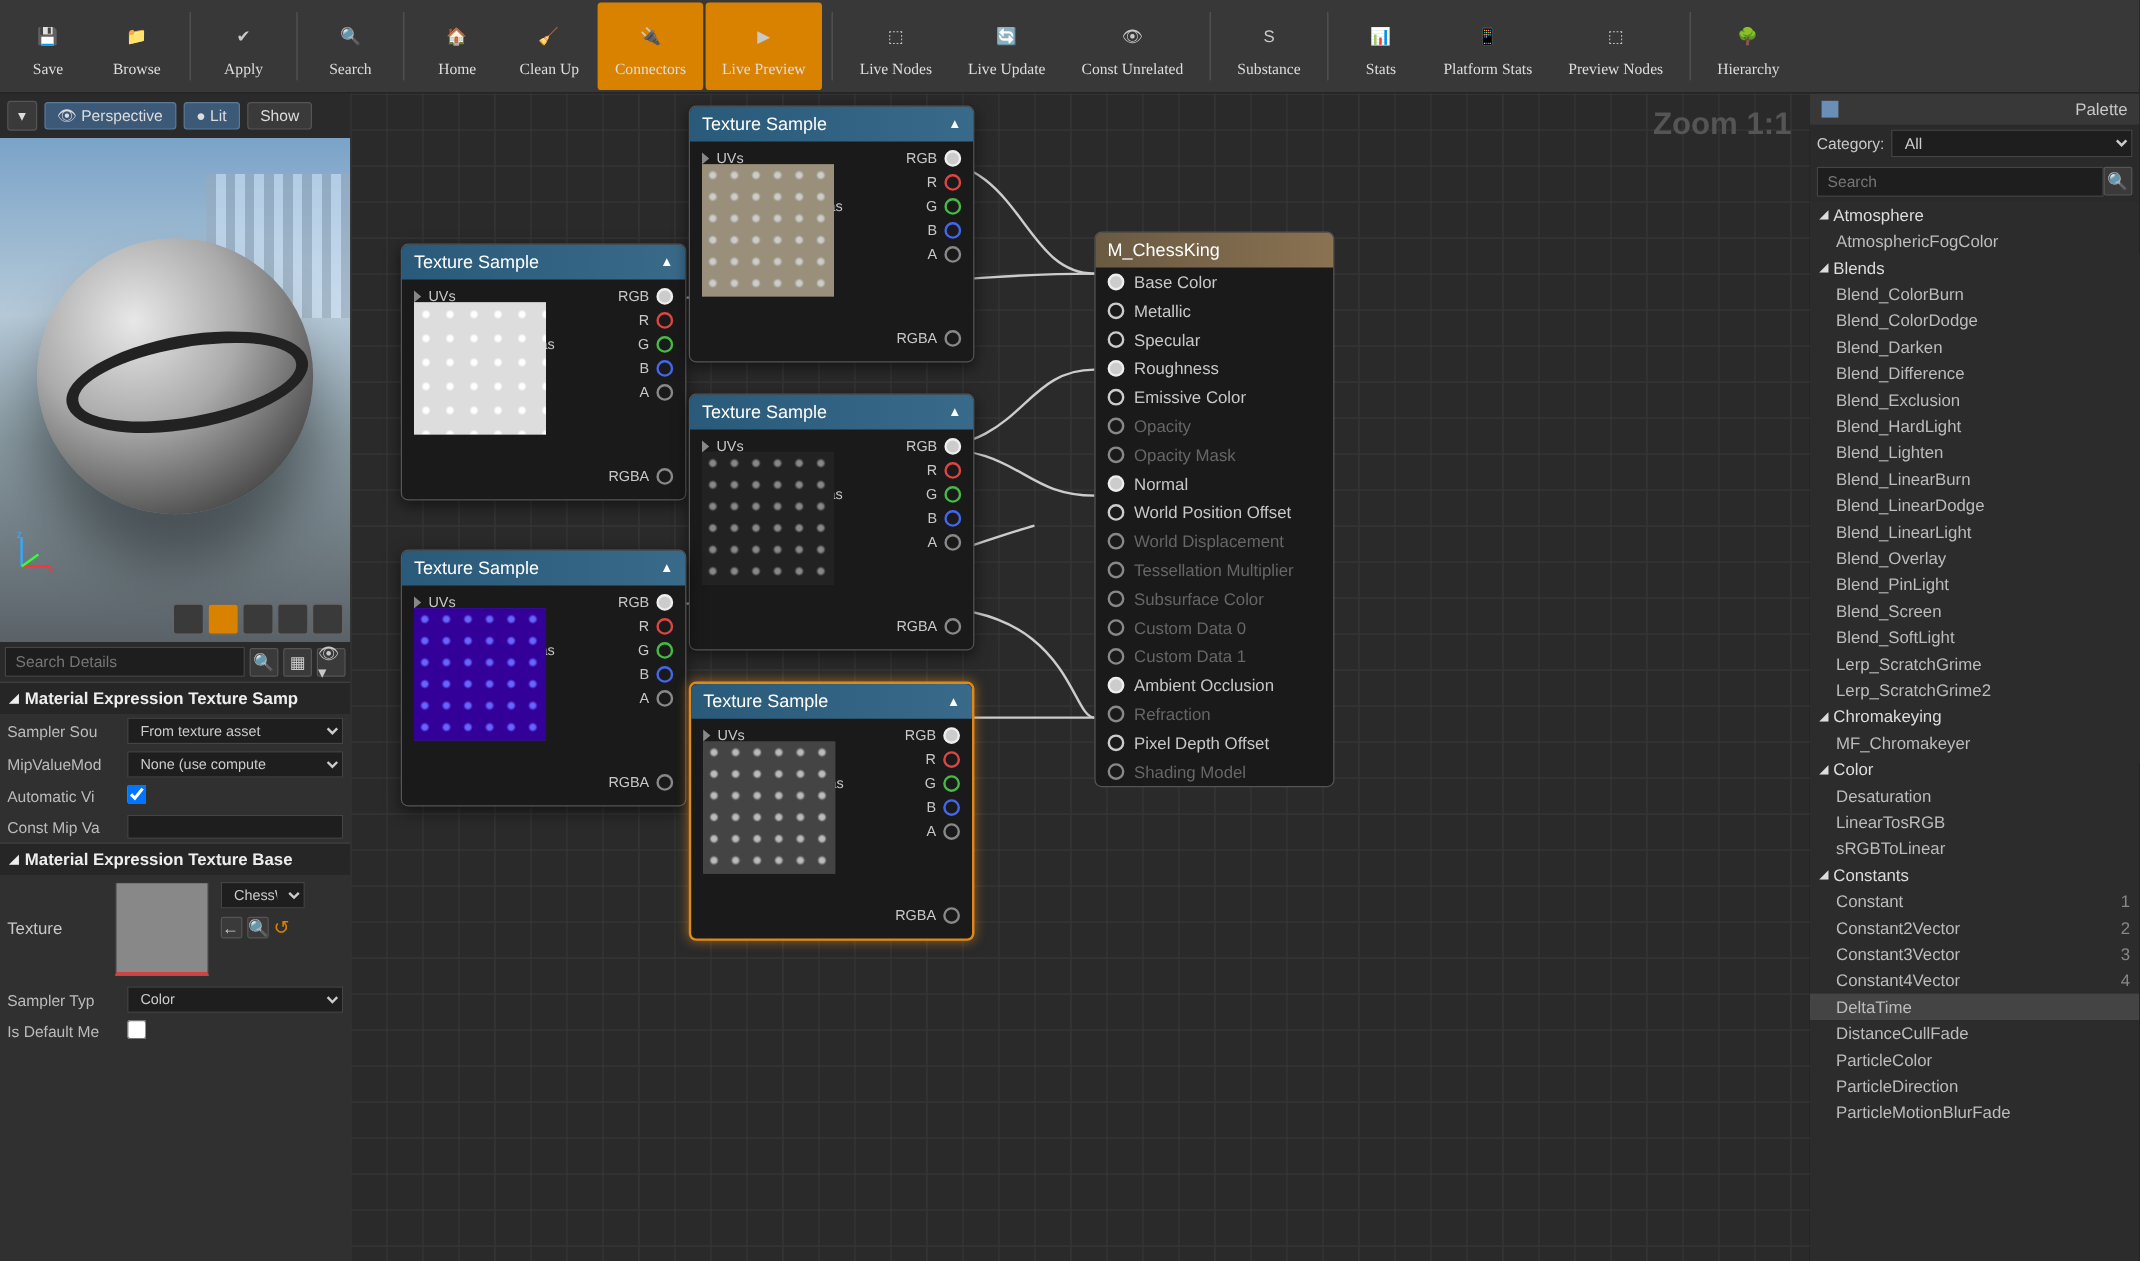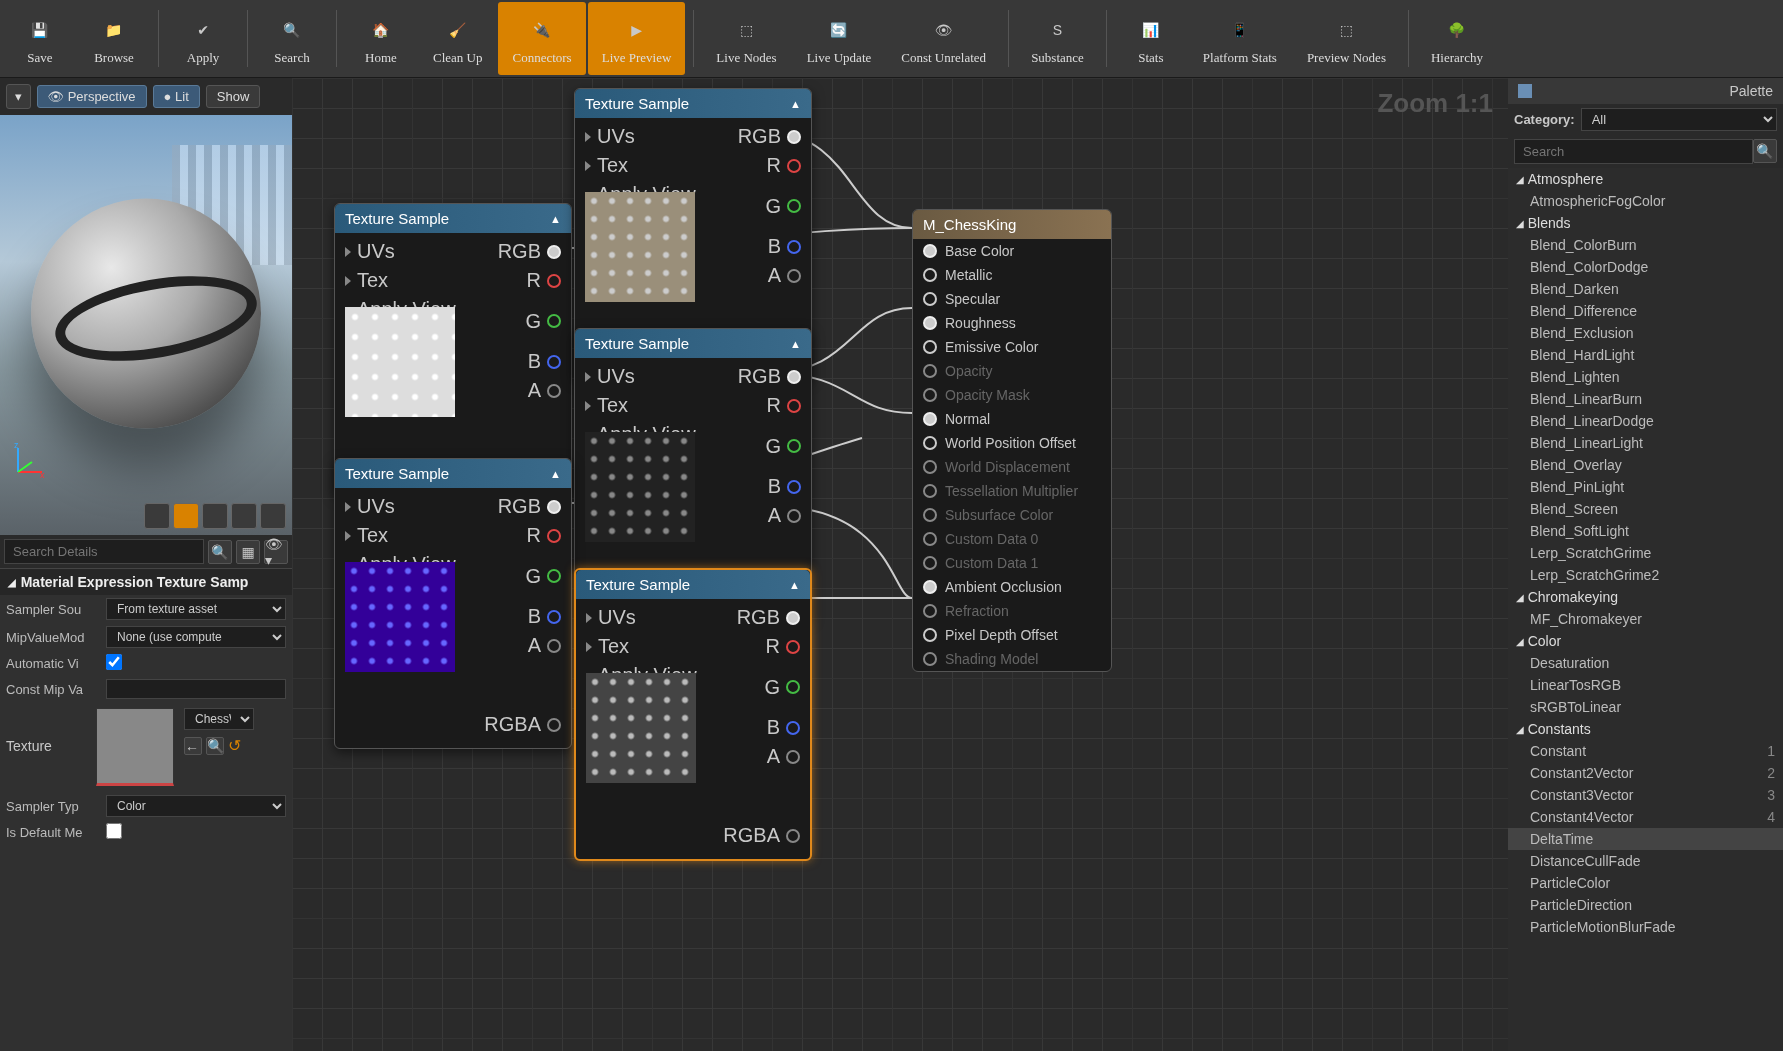--- a/index.html
+++ b/index.html
@@ -57,21 +57,21 @@
 
 .graph { flex: 1; background: #2a2a2a; position: relative; overflow: hidden; background-image: linear-gradient(#333 1px, transparent 1px), linear-gradient(90deg, #333 1px, transparent 1px), linear-gradient(#383838 1px, transparent 1px), linear-gradient(90deg, #383838 1px, transparent 1px); background-size: 120px 120px, 120px 120px, 30px 30px, 30px 30px; }
 .zoom-label { position: absolute; top: 10px; right: 15px; font-size: 26px; color: #555; font-weight: bold; }
 .material-wm { position: absolute; bottom: 8px; right: 15px; font-size: 62px; color: #444; font-weight: 900; letter-spacing: 2px; }
 
 .node { position: absolute; background: #1a1a1a; border: 1px solid #555; border-radius: 6px; width: 238px; box-shadow: 0 4px 12px rgba(0,0,0,0.5); }
 .node.selected { border: 2px solid #e0891b; box-shadow: 0 0 10px rgba(224,137,27,0.6); }
 .node-header { background: linear-gradient(90deg, #2a5a7a, #3a6a8a); padding: 6px 10px; font-size: 15px; color: #fff; border-radius: 5px 5px 0 0; display: flex; justify-content: space-between; align-items: center; }
 .node-header .collapse { font-size: 11px; cursor: pointer; }
 .node-body { padding: 4px 0; }
-.node-row { display: flex; justify-content: space-between; align-items: center; padding: 3px 10px; font-size: 20px; }
+.node-row { display: flex; justify-content: space-between; align-items: center; padding: 3px 10px; font-size: 12px; }
 .pin { display: flex; align-items: center; gap: 6px; }
 .pin-left { justify-content: flex-start; }
 .pin-right { justify-content: flex-end; }
 .pin-dot { width: 14px; height: 14px; border-radius: 50%; border: 2px solid #888; display: inline-block; }
 .pin-dot.solid { background: #ccc; border-color: #eee; }
 .pin-dot.r { border-color: #d44; }
 .pin-dot.g { border-color: #4b4; }
 .pin-dot.b { border-color: #46e; }
 .pin-arrow { width: 0; height: 0; border-top: 5px solid transparent; border-bottom: 5px solid transparent; border-left: 6px solid #888; display: inline-block; }
 .node-preview { margin: 6px auto; width: 110px; height: 110px; background: #777; }
@@ -87,21 +87,21 @@
 .output-row.disabled { color: #666; }
 .output-row .pin-dot.ring { border: 2px solid #ccc; background: transparent; }
 
 svg.wires { position: absolute; top: 0; left: 0; pointer-events: none; }
 
 
 .right-panel { width: 275px; background: #2c2c2c; display: flex; flex-direction: column; }
 .panel-header { background: #383838; padding: 5px 10px; font-size: 14px; display: flex; align-items: center; gap: 6px; justify-content: space-between; }
 .panel-header-icon { width: 14px; height: 14px; background: #6a8fb5; }
 .cat-row { display: flex; padding: 4px 6px; gap: 6px; align-items: center; background: #2a2a2a; }
-.cat-label { font-size: 13px; font-weight: bold; }
+.cat-label { font-size: 13px; }
 .cat-select { flex: 1; background: #1e1e1e; border: 1px solid #444; color: #ccc; padding: 2px 6px; font-size: 13px; }
 .palette-search { display: flex; padding: 4px 6px; background: #2a2a2a; }
 .palette-list { flex: 1; overflow-y: auto; font-size: 14px; }
 .palette-cat { padding: 3px 8px; color: #ddd; font-weight: 500; display: flex; align-items: center; gap: 4px; cursor: pointer; }
 .palette-cat::before { content: "◢"; font-size: 10px; }
 .palette-item { padding: 3px 8px 3px 22px; color: #bcbcbc; cursor: pointer; display: flex; justify-content: space-between; }
 .palette-item.highlighted { background: #444; }
 .palette-item .shortcut { color: #888; }
 </style>
 </head>
@@ -230,20 +230,21 @@
       </div>
     <div class="prop-row">
         <span class="prop-label">Automatic Vi</span>
         <span class="prop-ctrl"><input type="checkbox" class="prop-check" checked="" style=""></span>
       </div>
     <div class="prop-row">
         <span class="prop-label">Const Mip Va</span>
         <span class="prop-ctrl"><input class="prop-num" disabled="" value="" style=""></span>
       </div>
 
+    <div class="section-header">Material Expression Texture Base</div>
     <div class="thumb-row">
       <span class="prop-label" style="width:80px;padding-top:30px">Texture</span>
       <div class="tex-thumb swirl5"></div>
       <div class="tex-side">
         <select class="prop-select" style="width:70px"><option>ChessWi</option></select>
         <div class="tex-side-row">
           <span class="mini-btn">←</span>
           <span class="mini-btn">🔍</span>
           <span class="reset-arrow">↺</span>
         </div>
@@ -431,21 +432,21 @@
             <span style="flex:1"></span>
             <span class="pin pin-right">A <span class="pin-dot"></span></span>
           </div>
           <div class="node-row" style="padding-bottom:8px;margin-top:50px">
             <span style="flex:1"></span>
             <span class="pin pin-right">RGBA <span class="pin-dot"></span></span>
           </div>
         </div>
       </div>
 
-    <div class="output-node" style="top:131px;left:620px">
+    <div class="output-node" style="top:115px;left:620px">
       <div class="output-header">M_ChessKing</div>
       <div id="output-pins">
           <div class="output-row">
             <span class="pin-dot solid"></span>
             <span>Base Color</span>
           </div>
           <div class="output-row">
             <span class="pin-dot ring"></span>
             <span>Metallic</span>
           </div>

